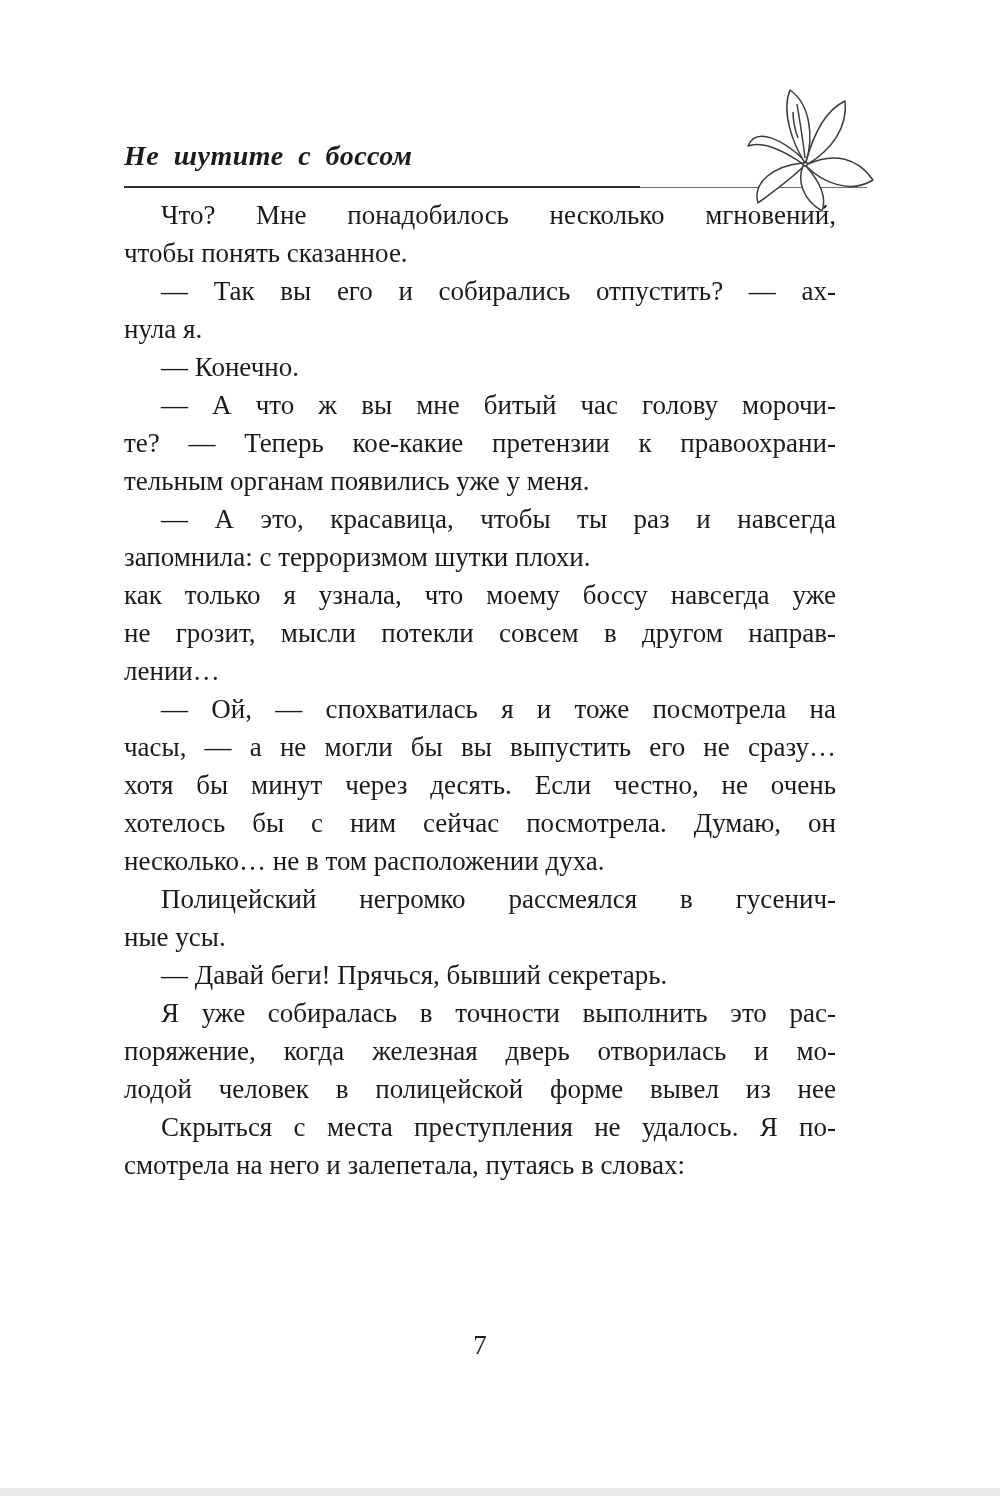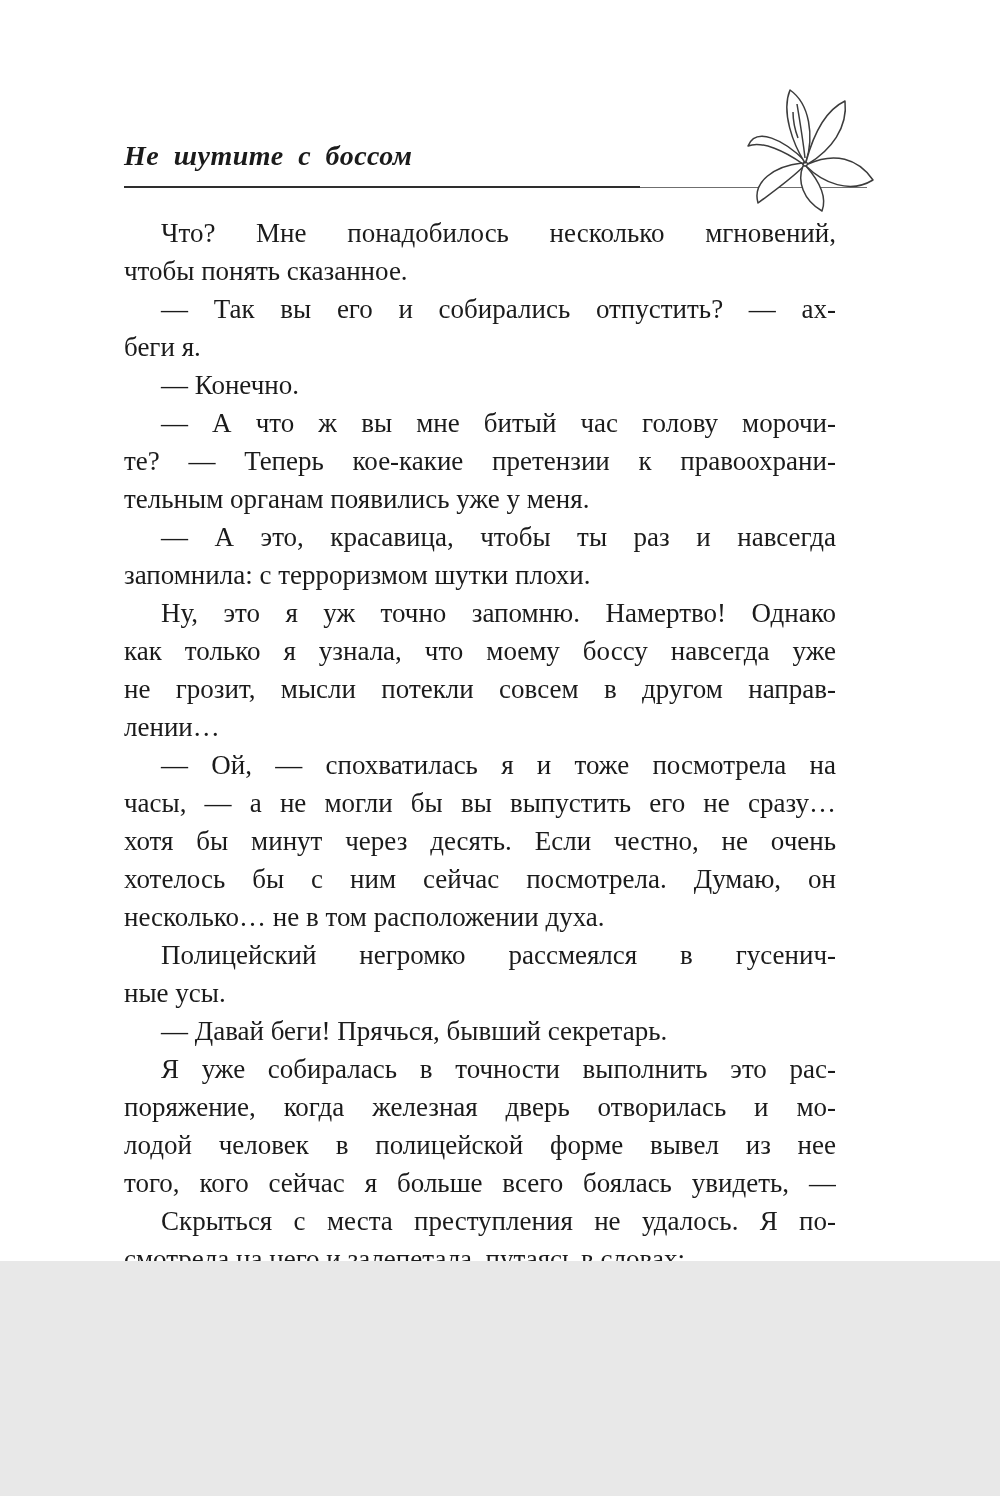--- a/index.html
+++ b/index.html
@@ -1,19 +1,19 @@
 <!DOCTYPE html>
 <html><head>
 <meta charset="utf-8">
 <style>
   html, body { margin: 0; padding: 0; background: #e8e8e8; }
   .page {
     position: relative;
     width: 1000px;
-    height: 1261px;
+    height: 1488px;
     background: #ffffff;
     font-family: "Liberation Serif", serif;
     color: #1b1b1b;
     overflow: hidden;
   }
   .running-header {
     position: absolute;
     left: 124px;
     top: 140px;
     font-size: 28px;
@@ -44,21 +44,21 @@
     position: absolute;
     left: 746px;
     top: 86px;
     width: 132px;
     height: 128px;
     z-index: 2;
   }
   .page-text {
     position: absolute;
     left: 124px;
-    top: 214px;
+    top: 196px;
     width: 712px;
   }
   .line {
     height: 38px;
     line-height: 38px;
     font-size: 27px;
     text-align: justify;
     text-align-last: justify;
     white-space: normal;
     overflow: hidden;
@@ -105,36 +105,35 @@
     </g>
   </svg>
 
   <div class="page-text">
       <div>
         <div class="line first">Что? Мне понадобилось несколько мгновений,</div>
         <div class="line last">чтобы понять сказанное.</div>
       </div>
       <div>
         <div class="line first">— Так вы его и собирались отпустить? — ах-</div>
-        <div class="line last">беги я.</div>
+        <div class="line last">нула я.</div>
       </div>
       <div>
         <div class="line first last">— Конечно.</div>
       </div>
       <div>
         <div class="line first">— А что ж вы мне битый час голову морочи-</div>
         <div class="line">те? — Теперь кое-какие претензии к правоохрани-</div>
         <div class="line last">тельным органам появились уже у меня.</div>
       </div>
       <div>
         <div class="line first">— А это, красавица, чтобы ты раз и навсегда</div>
         <div class="line last">запомнила: с терроризмом шутки плохи.</div>
       </div>
       <div>
-        <div class="line first">Ну, это я уж точно запомню. Намертво! Однако</div>
         <div class="line">как только я узнала, что моему боссу навсегда уже</div>
         <div class="line">не грозит, мысли потекли совсем в другом направ-</div>
         <div class="line last">лении…</div>
       </div>
       <div>
         <div class="line first">— Ой, — спохватилась я и тоже посмотрела на</div>
         <div class="line">часы, — а не могли бы вы выпустить его не сразу…</div>
         <div class="line">хотя бы минут через десять. Если честно, не очень</div>
         <div class="line">хотелось бы с ним сейчас посмотрела. Думаю, он</div>
         <div class="line last">несколько… не в том расположении духа.</div>
@@ -143,21 +142,20 @@
         <div class="line first">Полицейский негромко рассмеялся в гусенич-</div>
         <div class="line last">ные усы.</div>
       </div>
       <div>
         <div class="line first last">— Давай беги! Прячься, бывший секретарь.</div>
       </div>
       <div>
         <div class="line first">Я уже собиралась в точности выполнить это рас-</div>
         <div class="line">поряжение, когда железная дверь отворилась и мо-</div>
         <div class="line">лодой человек в полицейской форме вывел из нее</div>
-        <div class="line">того, кого сейчас я больше всего боялась увидеть, —</div>
       </div>
       <div>
         <div class="line first">Скрыться с места преступления не удалось. Я по-</div>
         <div class="line last">смотрела на него и залепетала, путаясь в словах:</div>
       </div>
     </div>
 
   <div class="page-number">7</div>
 
 </div>

